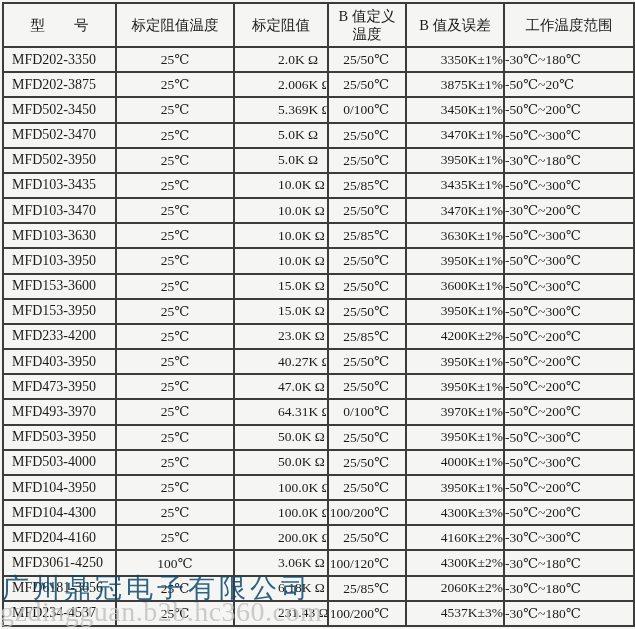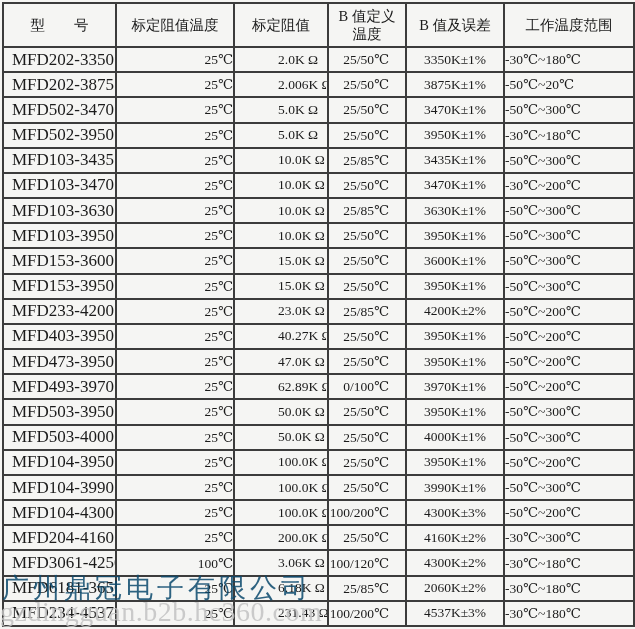--- a/index.html
+++ b/index.html
@@ -17,25 +17,25 @@
     border:2px solid #3c3c3c;
     padding:0;font-weight:normal;
     overflow:hidden;white-space:nowrap;
   }
   thead tr{height:44px;}
   th{
     font-size:14.5px;text-align:center;vertical-align:middle;
     white-space:pre-line;line-height:1.25;
   }
   td{font-size:13.5px;vertical-align:middle;}
-  .col-model{text-align:left;padding-left:8px;font-size:17px;}
-  .col-rated_temp{text-align:right;}
+  .col-model{text-align:left;padding-left:8px;font-size:14px;}
+  .col-rated_temp{text-align:center;}
   .col-resistance{text-align:right;padding-right:11px;padding-left:43px;}
   .col-b_def_temp{text-align:right;padding-right:16px;}
-  .col-b_value{text-align:center;}
+  .col-b_value{text-align:right;}
   .col-temp_range{text-align:left;}
   .watermark{
     position:absolute;pointer-events:none;z-index:5;
     white-space:nowrap;font-family:"Liberation Serif","DejaVu Serif",serif;
   }
   .wm-company{
     left:2px;top:570px;font-size:27px;color:#0c4a6e;
     letter-spacing:4px;opacity:.85;
   }
   .wm-url{
@@ -77,20 +77,28 @@
       </tr>
       <tr>
         <td class="col-model">MFD202-3875</td>
         <td class="col-rated_temp">25℃</td>
         <td class="col-resistance">2.006K Ω</td>
         <td class="col-b_def_temp">25/50℃</td>
         <td class="col-b_value">3875K±1%</td>
         <td class="col-temp_range">-50℃~20℃</td>
       </tr>
       <tr>
+        <td class="col-model">MFD502-3450</td>
+        <td class="col-rated_temp">25℃</td>
+        <td class="col-resistance">5.369K Ω</td>
+        <td class="col-b_def_temp">0/100℃</td>
+        <td class="col-b_value">3450K±1%</td>
+        <td class="col-temp_range">-50℃~200℃</td>
+      </tr>
+      <tr>
         <td class="col-model">MFD502-3470</td>
         <td class="col-rated_temp">25℃</td>
         <td class="col-resistance">5.0K Ω</td>
         <td class="col-b_def_temp">25/50℃</td>
         <td class="col-b_value">3470K±1%</td>
         <td class="col-temp_range">-50℃~300℃</td>
       </tr>
       <tr>
         <td class="col-model">MFD502-3950</td>
         <td class="col-rated_temp">25℃</td>
@@ -167,21 +175,21 @@
         <td class="col-model">MFD473-3950</td>
         <td class="col-rated_temp">25℃</td>
         <td class="col-resistance">47.0K Ω</td>
         <td class="col-b_def_temp">25/50℃</td>
         <td class="col-b_value">3950K±1%</td>
         <td class="col-temp_range">-50℃~200℃</td>
       </tr>
       <tr>
         <td class="col-model">MFD493-3970</td>
         <td class="col-rated_temp">25℃</td>
-        <td class="col-resistance">62.89K Ω</td>
+        <td class="col-resistance">64.31K Ω</td>
         <td class="col-b_def_temp">0/100℃</td>
         <td class="col-b_value">3970K±1%</td>
         <td class="col-temp_range">-50℃~200℃</td>
       </tr>
       <tr>
         <td class="col-model">MFD503-3950</td>
         <td class="col-rated_temp">25℃</td>
         <td class="col-resistance">50.0K Ω</td>
         <td class="col-b_def_temp">25/50℃</td>
         <td class="col-b_value">3950K±1%</td>
@@ -195,28 +203,20 @@
         <td class="col-b_value">4000K±1%</td>
         <td class="col-temp_range">-50℃~300℃</td>
       </tr>
       <tr>
         <td class="col-model">MFD104-3950</td>
         <td class="col-rated_temp">25℃</td>
         <td class="col-resistance">100.0K Ω</td>
         <td class="col-b_def_temp">25/50℃</td>
         <td class="col-b_value">3950K±1%</td>
         <td class="col-temp_range">-50℃~200℃</td>
-      </tr>
-      <tr>
-        <td class="col-model">MFD104-3990</td>
-        <td class="col-rated_temp">25℃</td>
-        <td class="col-resistance">100.0K Ω</td>
-        <td class="col-b_def_temp">25/50℃</td>
-        <td class="col-b_value">3990K±1%</td>
-        <td class="col-temp_range">-50℃~300℃</td>
       </tr>
       <tr>
         <td class="col-model">MFD104-4300</td>
         <td class="col-rated_temp">25℃</td>
         <td class="col-resistance">100.0K Ω</td>
         <td class="col-b_def_temp">100/200℃</td>
         <td class="col-b_value">4300K±3%</td>
         <td class="col-temp_range">-50℃~200℃</td>
       </tr>
       <tr>

